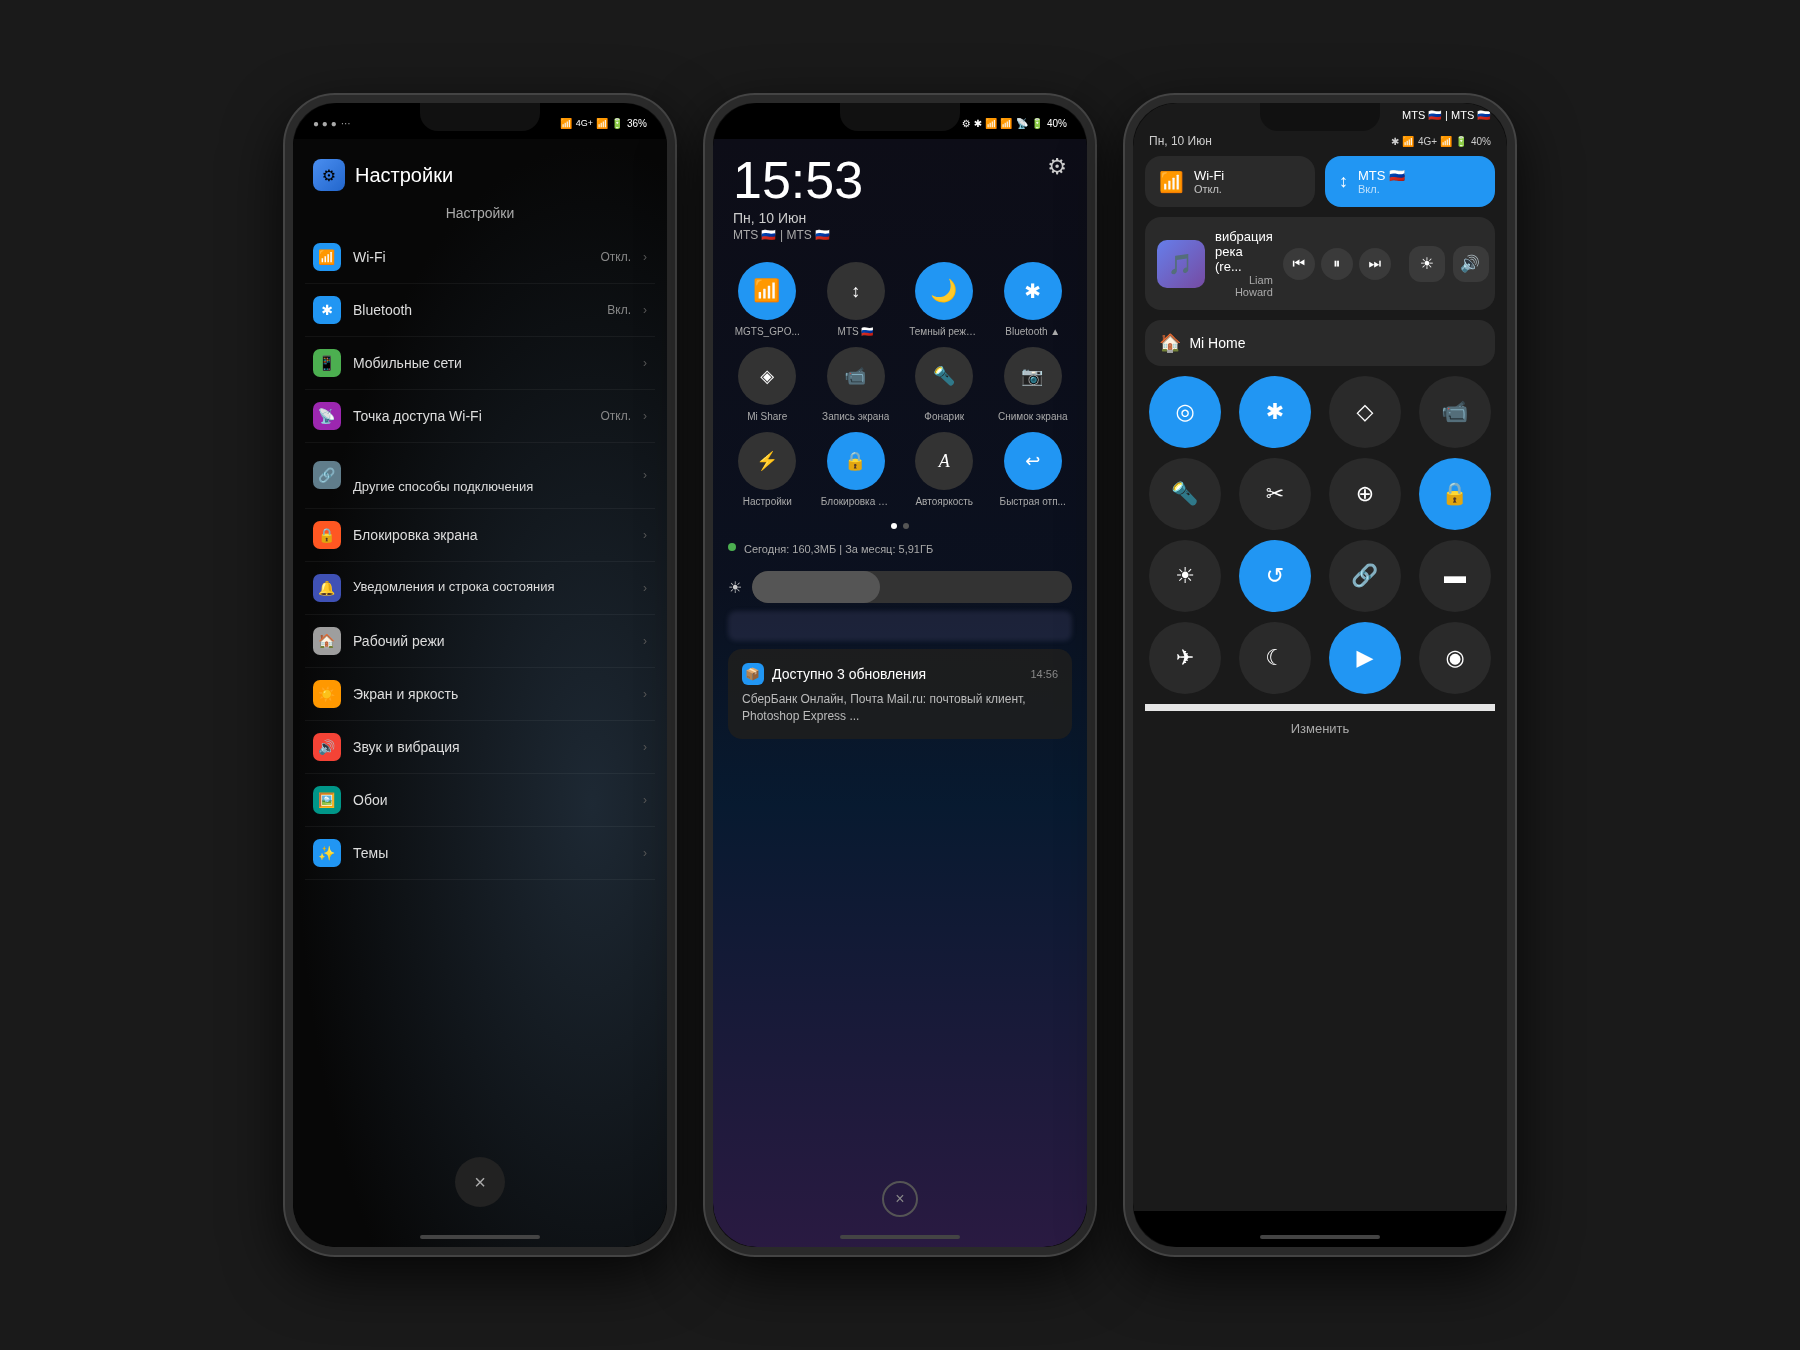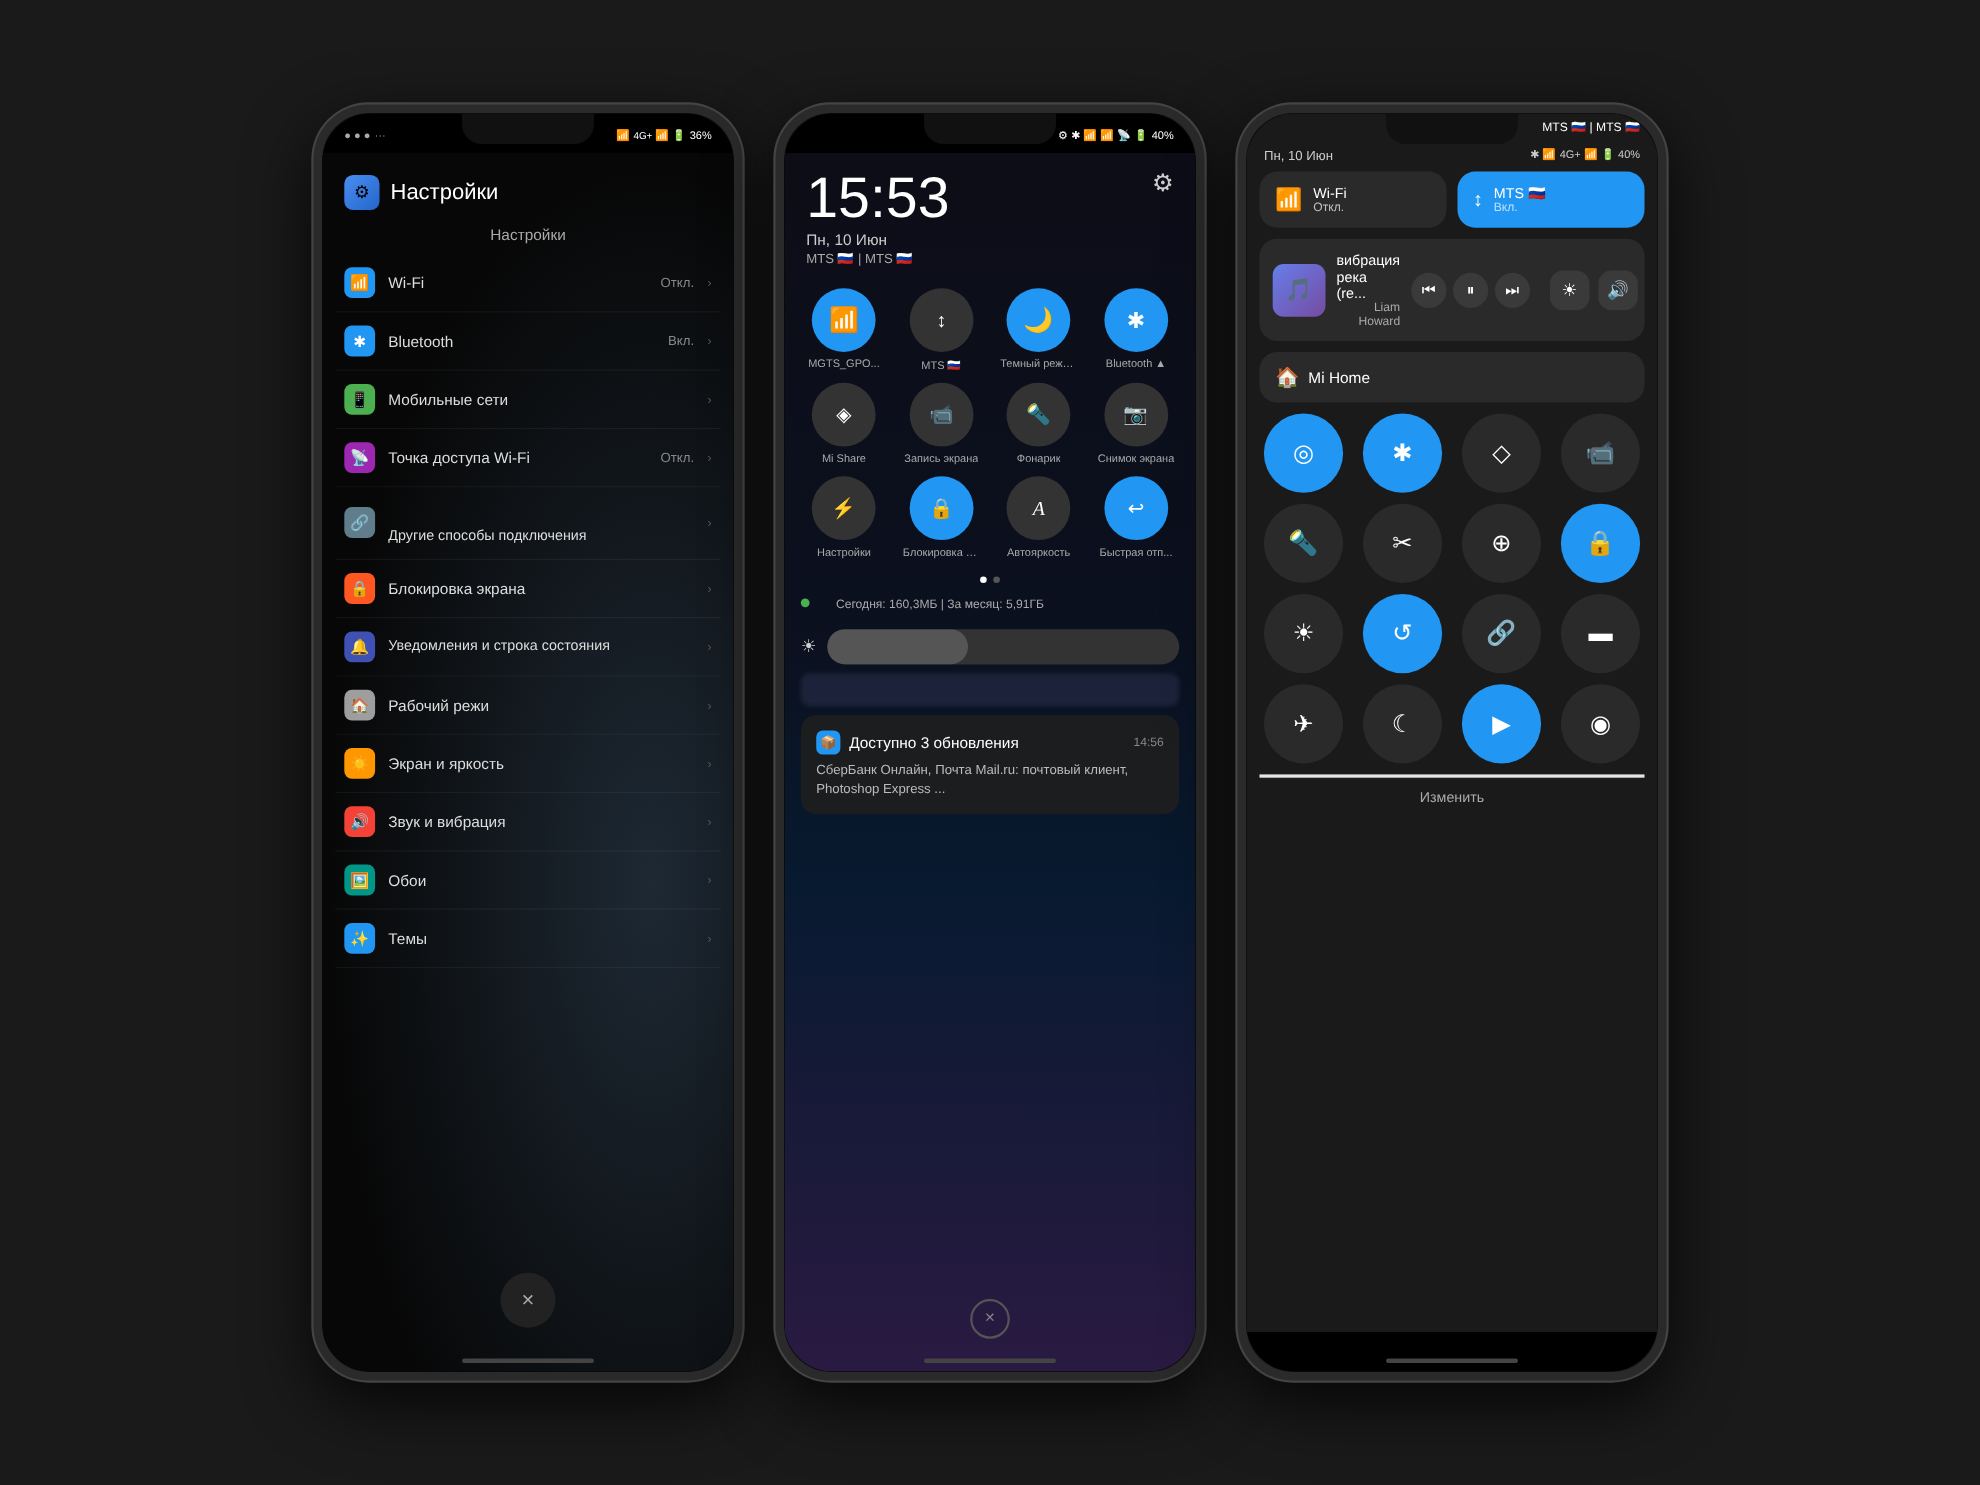--- a/index.html
+++ b/index.html
@@ -304,21 +304,21 @@
       height: 100%;
       background: #555;
       border-radius: 16px;
     }
 
     .data-info {
       position: relative;
       z-index: 2;
       padding: 8px 15px;
       display: flex;
-      gap: 24px;
+      gap: 8px;
       color: #aaa;
       font-size: 11px;
     }
     .data-dot { width: 8px; height: 8px; border-radius: 50%; background: #4CAF50; }
 
     .notification-card {
       position: relative;
       z-index: 2;
       margin: 8px 15px;
       background: rgba(30,30,30,0.9);
@@ -491,21 +491,21 @@
       margin: 0 auto;
     }
     .cc-btn-dark { background: #2a2a2a; }
     .cc-btn-blue { background: #2196F3; }
 
     .cc-modify {
       text-align: center;
       color: #aaa;
       font-size: 13px;
       padding: 10px;
-      border-top: 3px solid #e5e5e5;
+      border-top: 7px solid #e5e5e5;
       margin: 0 12px;
     }
 
     
     .icon-wifi { background: #2a93d5; }
   </style>
 </head>
 <body>
 
 <div class="phone phone-1">

